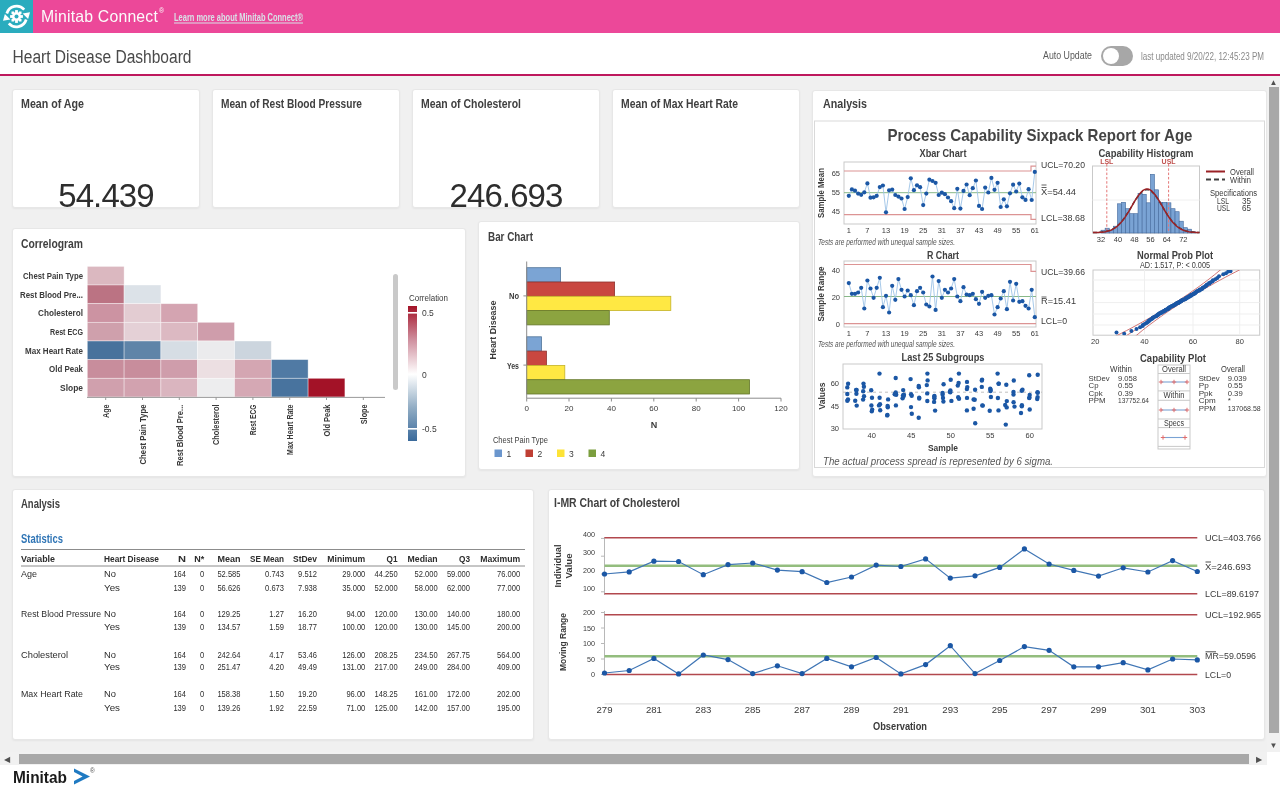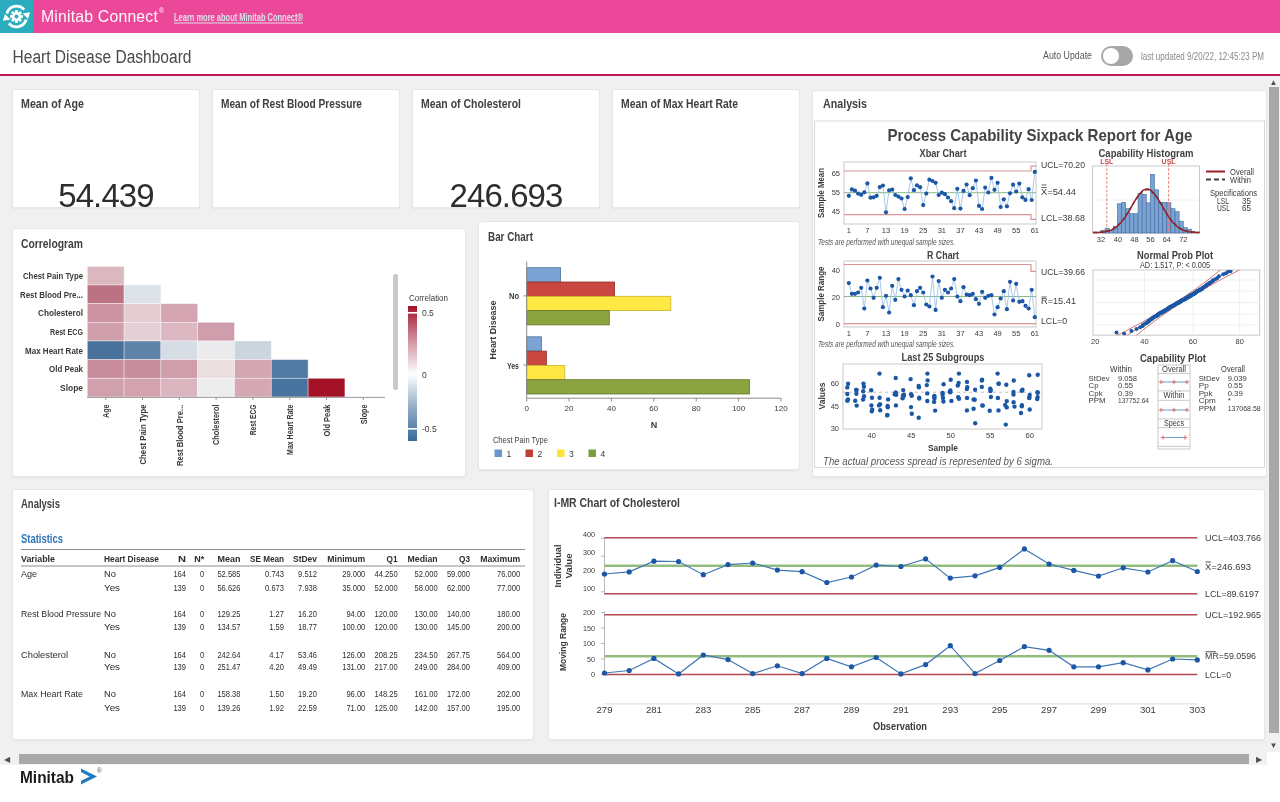--- a/index.html
+++ b/index.html
@@ -10,21 +10,21 @@
 #toggle .knob{position:absolute;left:2px;top:2px;width:16px;height:16px;background:#fff;border-radius:8px;}
 #content{position:absolute;left:0;top:76px;width:1280px;height:676px;background:#f0f0f0;}
 .card{position:absolute;background:#fff;border:1px solid #e7e7e7;border-radius:3px;box-shadow:0 1px 2px rgba(0,0,0,0.05);}
 
 .kpival{position:absolute;left:0;right:0;top:54px;text-align:center;font-size:33px;letter-spacing:-0.9px;color:#2d2d2d;margin-top:33px;}
 #vsb{position:absolute;left:1267px;top:76px;width:13px;height:676px;background:#f1f1f1;}
 #vsb .thumb{position:absolute;left:1.5px;top:11px;width:10px;height:646px;background:#a8a8a8;}
 #hsb{position:absolute;left:0px;top:752px;width:1267px;height:13px;background:#f1f1f1;}
 #hsb .thumb{position:absolute;left:19px;top:1.5px;width:1230px;height:10px;background:#a8a8a8;}
 .sbarrow{position:absolute;font-size:8px;color:#505050;}
-#footer{position:absolute;left:12px;top:765px;width:1184px;height:37px;background:#fff;}
+#footer{position:absolute;left:5px;top:765px;width:1184px;height:37px;background:#fff;}
 svg{position:absolute;left:0;top:0;}
 svg text{font-family:"Liberation Sans",sans-serif;}
 </style></head><body>
 <div id="topbar">
     <svg width="1280" height="33">
 <text x="41" y="22" font-size="16.5" fill="#fbfbfb" textLength="117" lengthAdjust="spacingAndGlyphs" letter-spacing="0.2">Minitab Connect</text>
       <text x="159" y="13" font-size="7" fill="#fbfbfb">®</text>
       <text x="174" y="21" font-size="10" fill="#d9e0e7" font-weight="bold" textLength="129" lengthAdjust="spacingAndGlyphs">Learn more about Minitab Connect®</text>
       <line x1="174" y1="23" x2="303" y2="23" stroke="#d9e0e7" stroke-width="1"></line>
 </svg>

